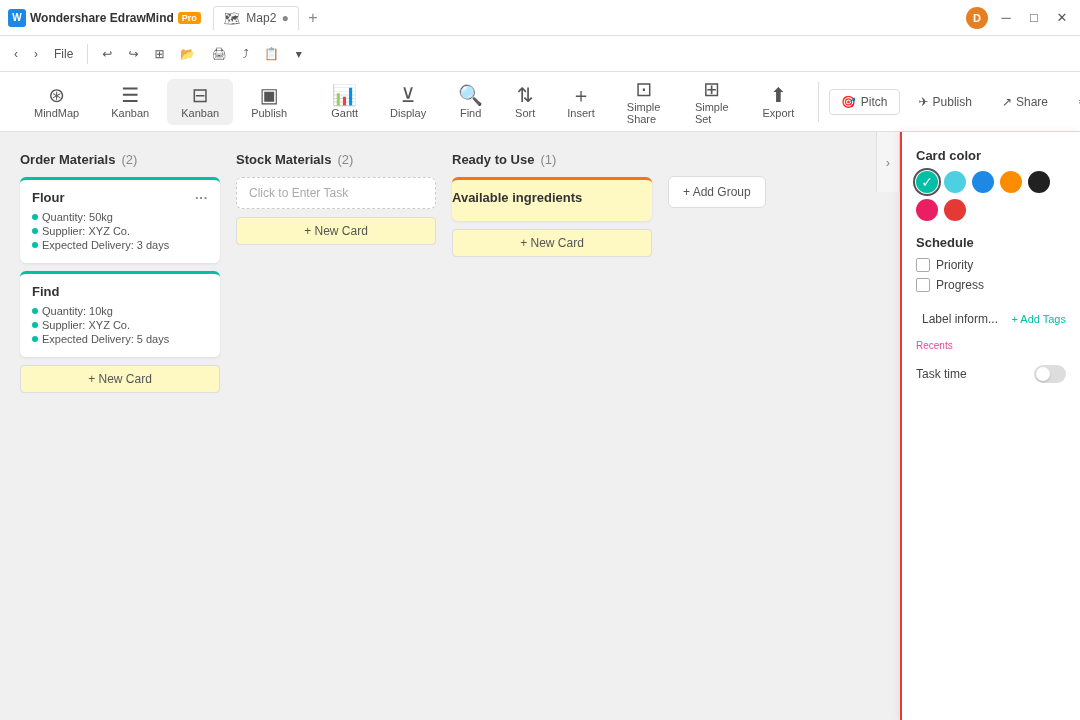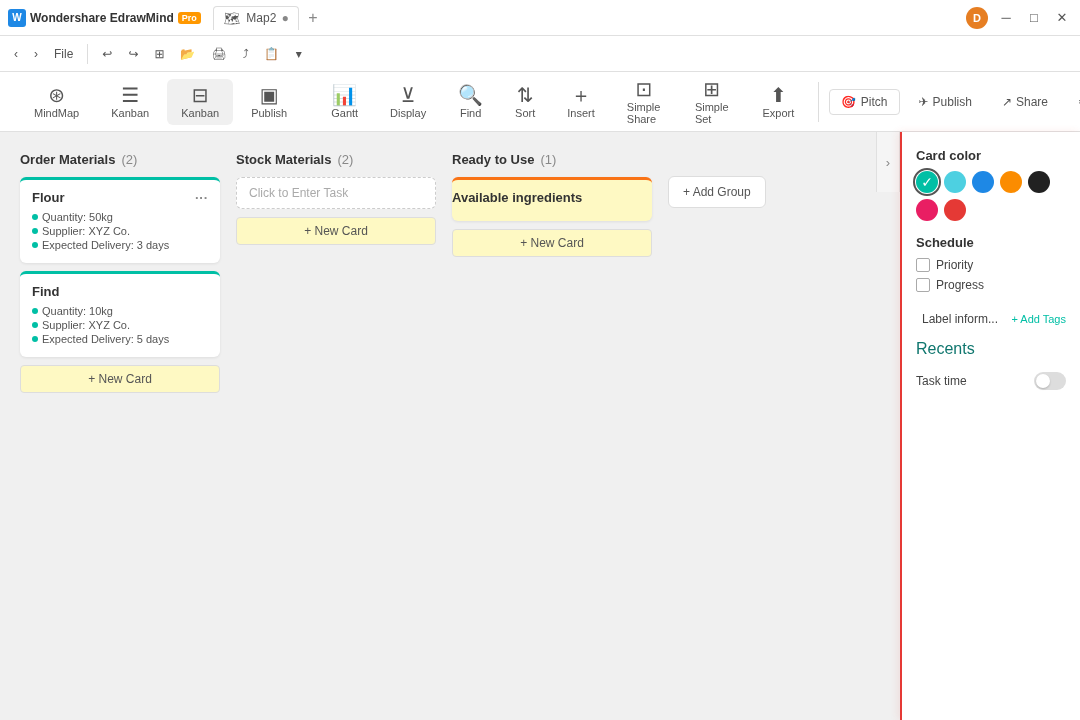--- a/index.html
+++ b/index.html
@@ -72,21 +72,21 @@
     .panel-section-title { font-size: 13px; font-weight: 600; color: #333; margin-bottom: 8px; }
     .color-swatches { display: flex; gap: 6px; flex-wrap: wrap; }
     .swatch { width: 22px; height: 22px; border-radius: 50%; cursor: pointer; display: flex; align-items: center; justify-content: center; }
     .swatch.selected { outline: 2px solid #555; outline-offset: 1px; }
 
     .schedule-item { display: flex; align-items: flex-start; gap: 6px; margin-bottom: 6px; font-size: 12px; color: #444; }
     .checkbox { width: 14px; height: 14px; border: 1px solid #aaa; border-radius: 2px; flex-shrink: 0; cursor: pointer; }
 
     .label-row { display: flex; justify-content: space-between; align-items: center; font-size: 12px; }
 
-    .recents-title { font-size: 16px; color: #0f766e; }
+    .recents-title { font-size: 10px; color: #ec4899; }
 
     .tasktime-row { display: flex; justify-content: space-between; align-items: center; font-size: 12px; color: #444; }
     .toggle { width: 32px; height: 18px; background: #ddd; border-radius: 9px; cursor: pointer; position: relative; }
     .toggle-thumb { width: 14px; height: 14px; background: white; border-radius: 50%; position: absolute; top: 2px; left: 2px; box-shadow: 0 1px 2px rgba(0,0,0,0.2); }
 
     
     .collapse-arrow { width: 24px; height: 60px; background: #f5f5f5; display: flex; align-items: center; justify-content: center; cursor: pointer; color: #888; border-left: 1px solid #e0e0e0; border-right: 1px solid #e0e0e0; }
 
     .ready-col { width: 200px; }
     .ready-card { background: #fef9c3; border-radius: 6px; padding: 10px 0; margin-bottom: 8px; box-shadow: 0 1px 3px rgba(0,0,0,0.08); border-top: 3px solid #f97316; }

